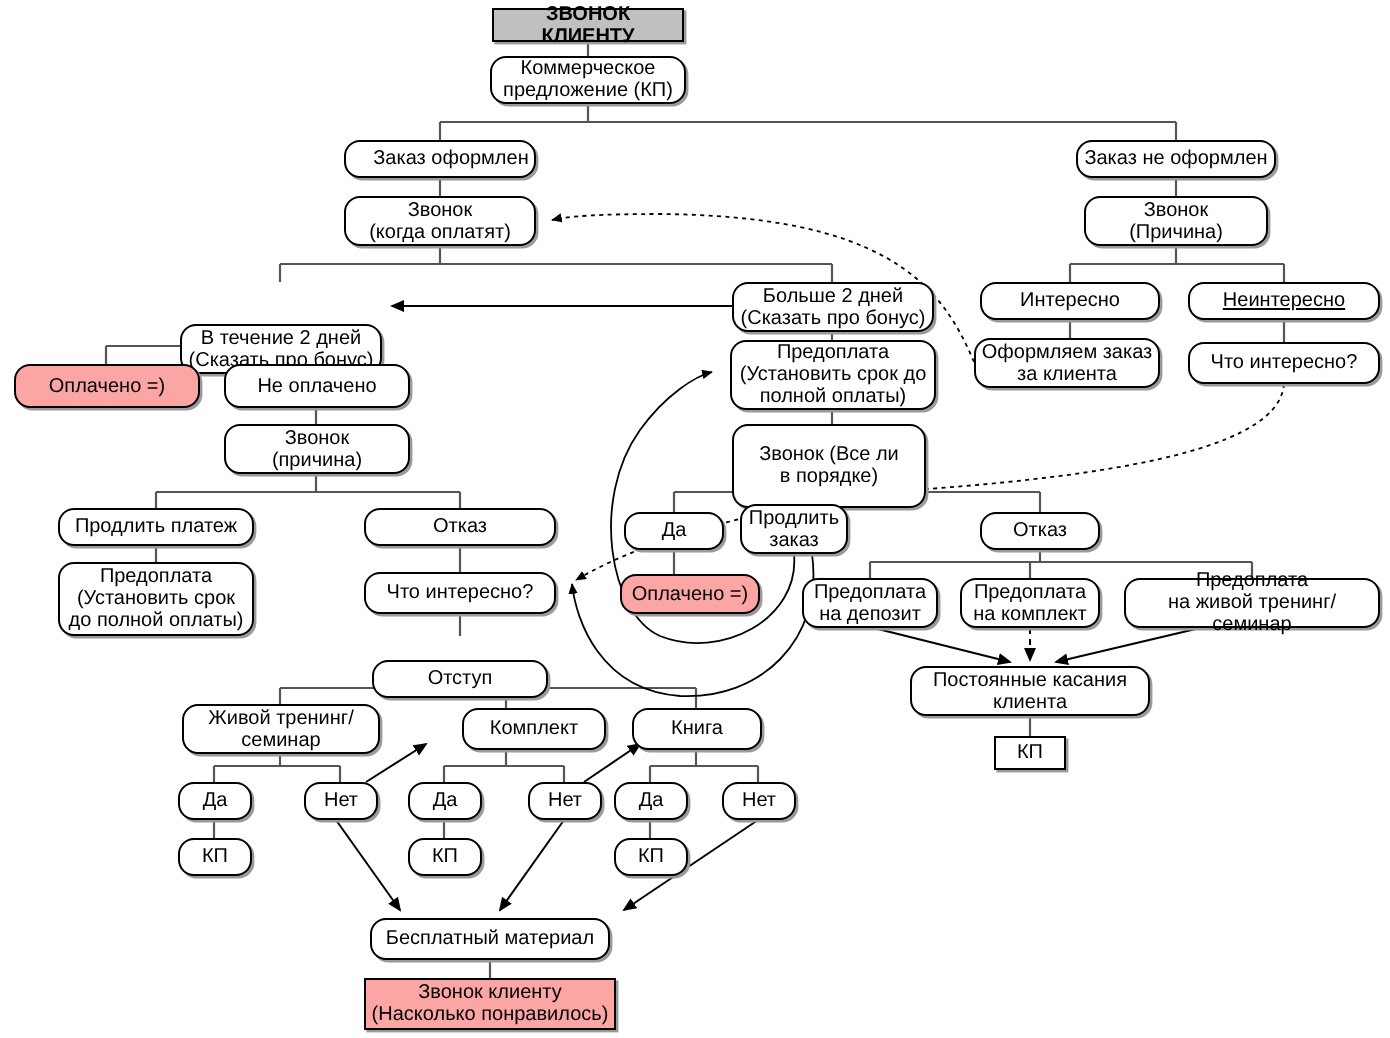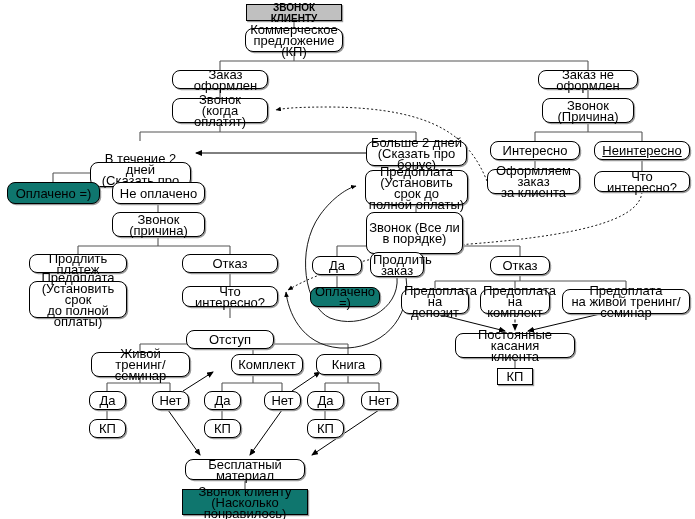--- a/index.html
+++ b/index.html
@@ -15,30 +15,30 @@
   .node{
     position:absolute;
     box-sizing:border-box;
     border:1px solid #000;
     border-radius:8px;
     background:#ffffff;
     display:flex;
     align-items:center;
     justify-content:center;
     text-align:center;
-    font-size:13px;
+    font-size:10px;
     line-height:11px;
     color:#000;
     letter-spacing:0px;
     padding:1px 2px;
     box-shadow:1.2px 1.2px 0 #9a9a9a;
   }
   .node.square{border-radius:0;}
   .node.shaded{background:#c0c0c0;font-weight:bold;}
-  .node.gray{background:#0f766e;}
+  .node.gray{background:#fca5a5;}
   .node.title{font-weight:bold;font-size:10px;border:1.6px solid #000;}
   .node span{display:block;width:100%;white-space:pre-line;}
 </style>
 </head>
 <body>
 
 <div id="canvas">
 
   <svg id="edges" viewBox="0 0 695 519" xmlns="http://www.w3.org/2000/svg">
     <defs>

